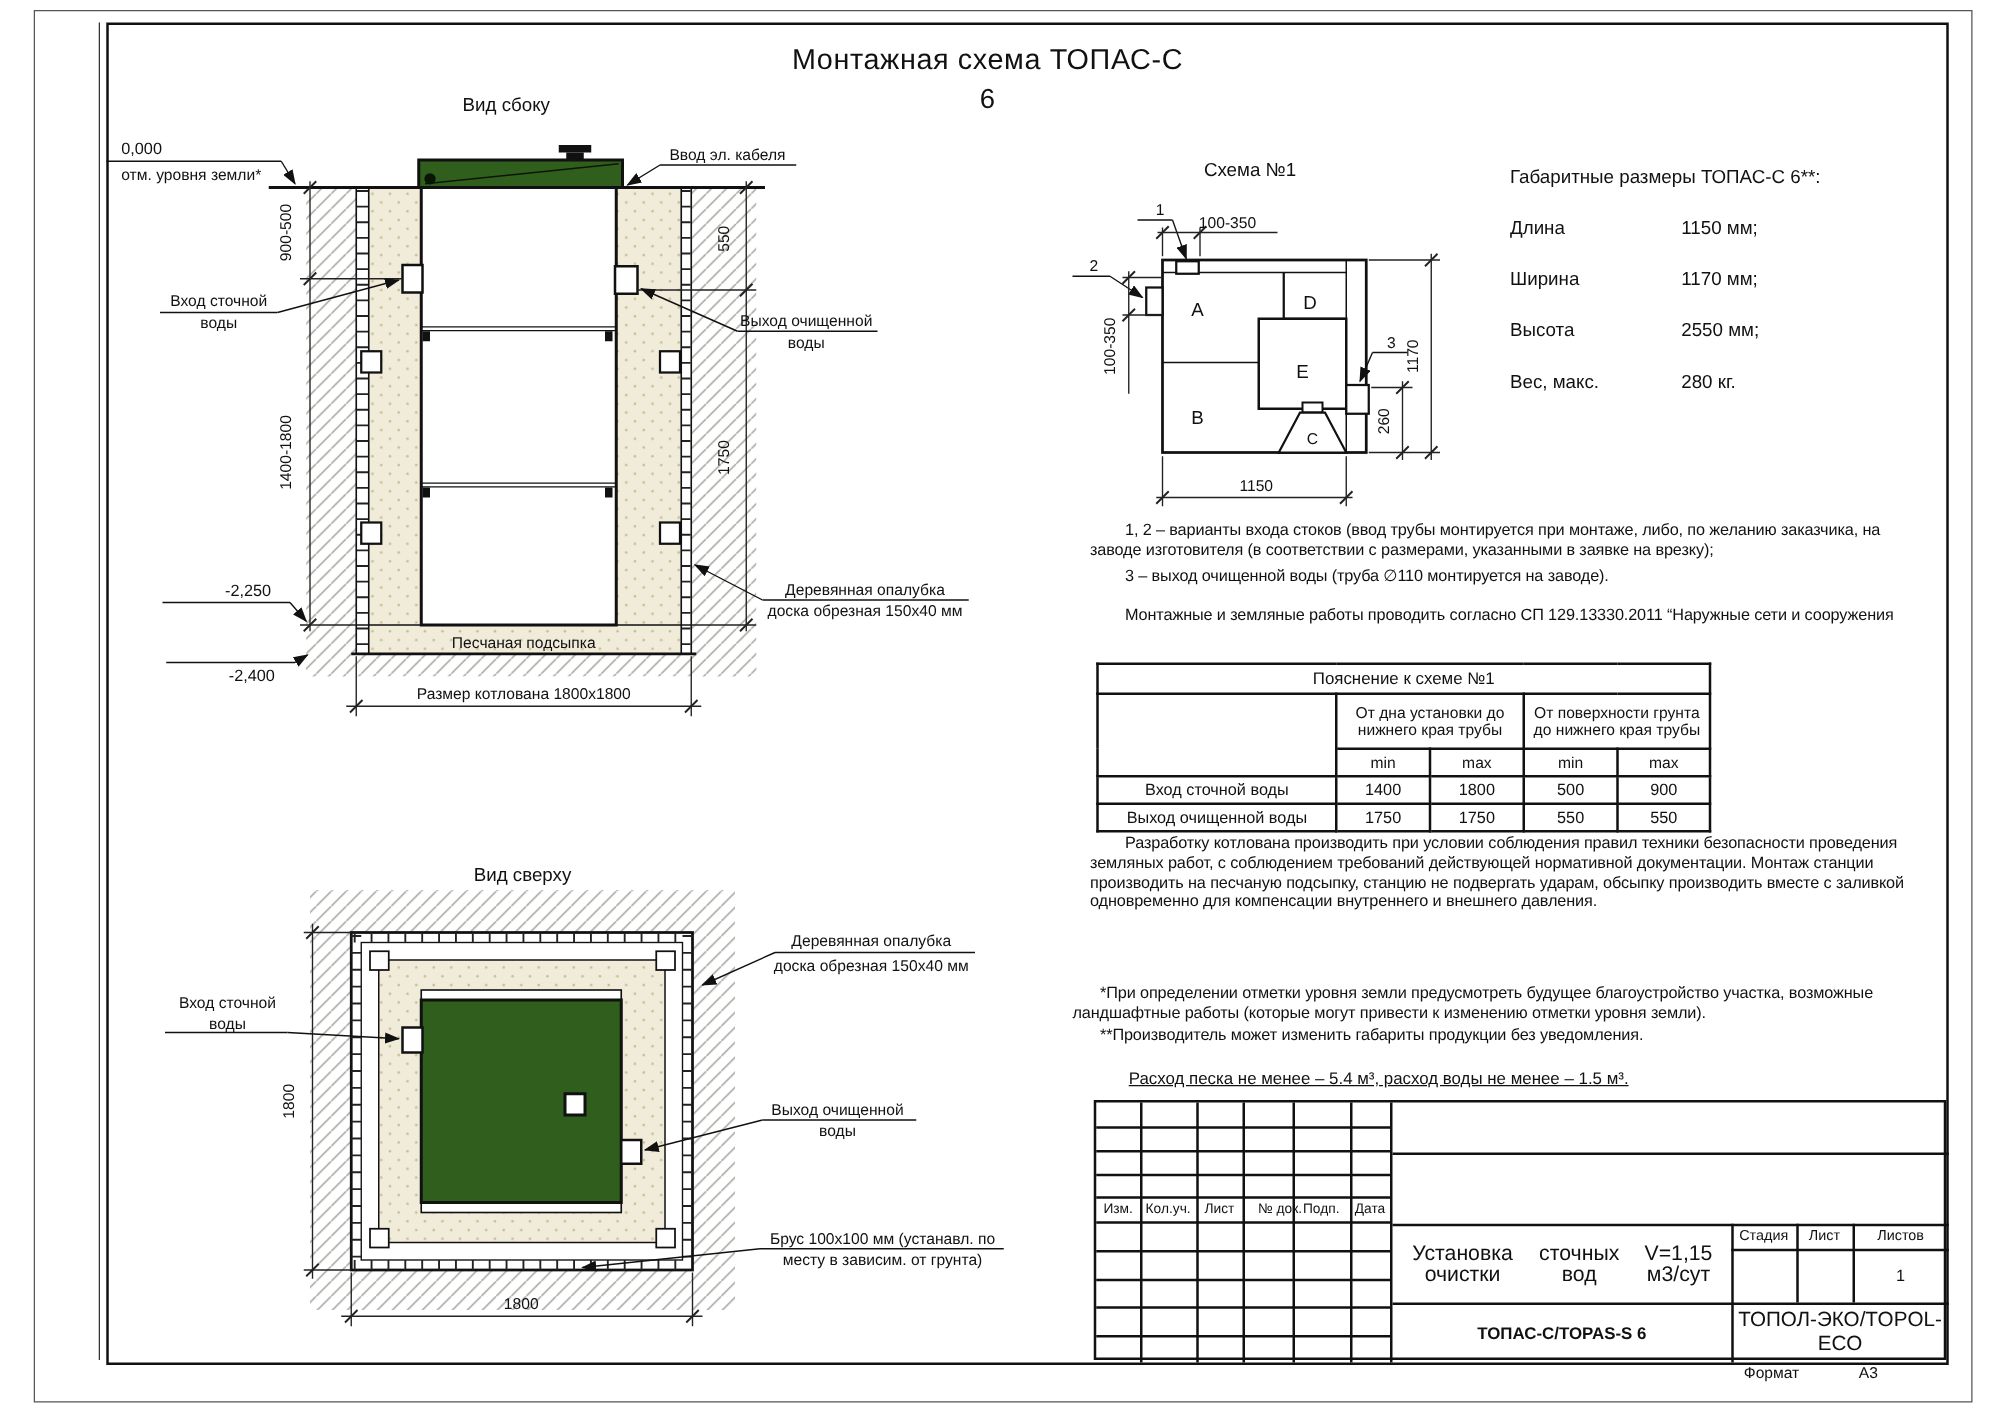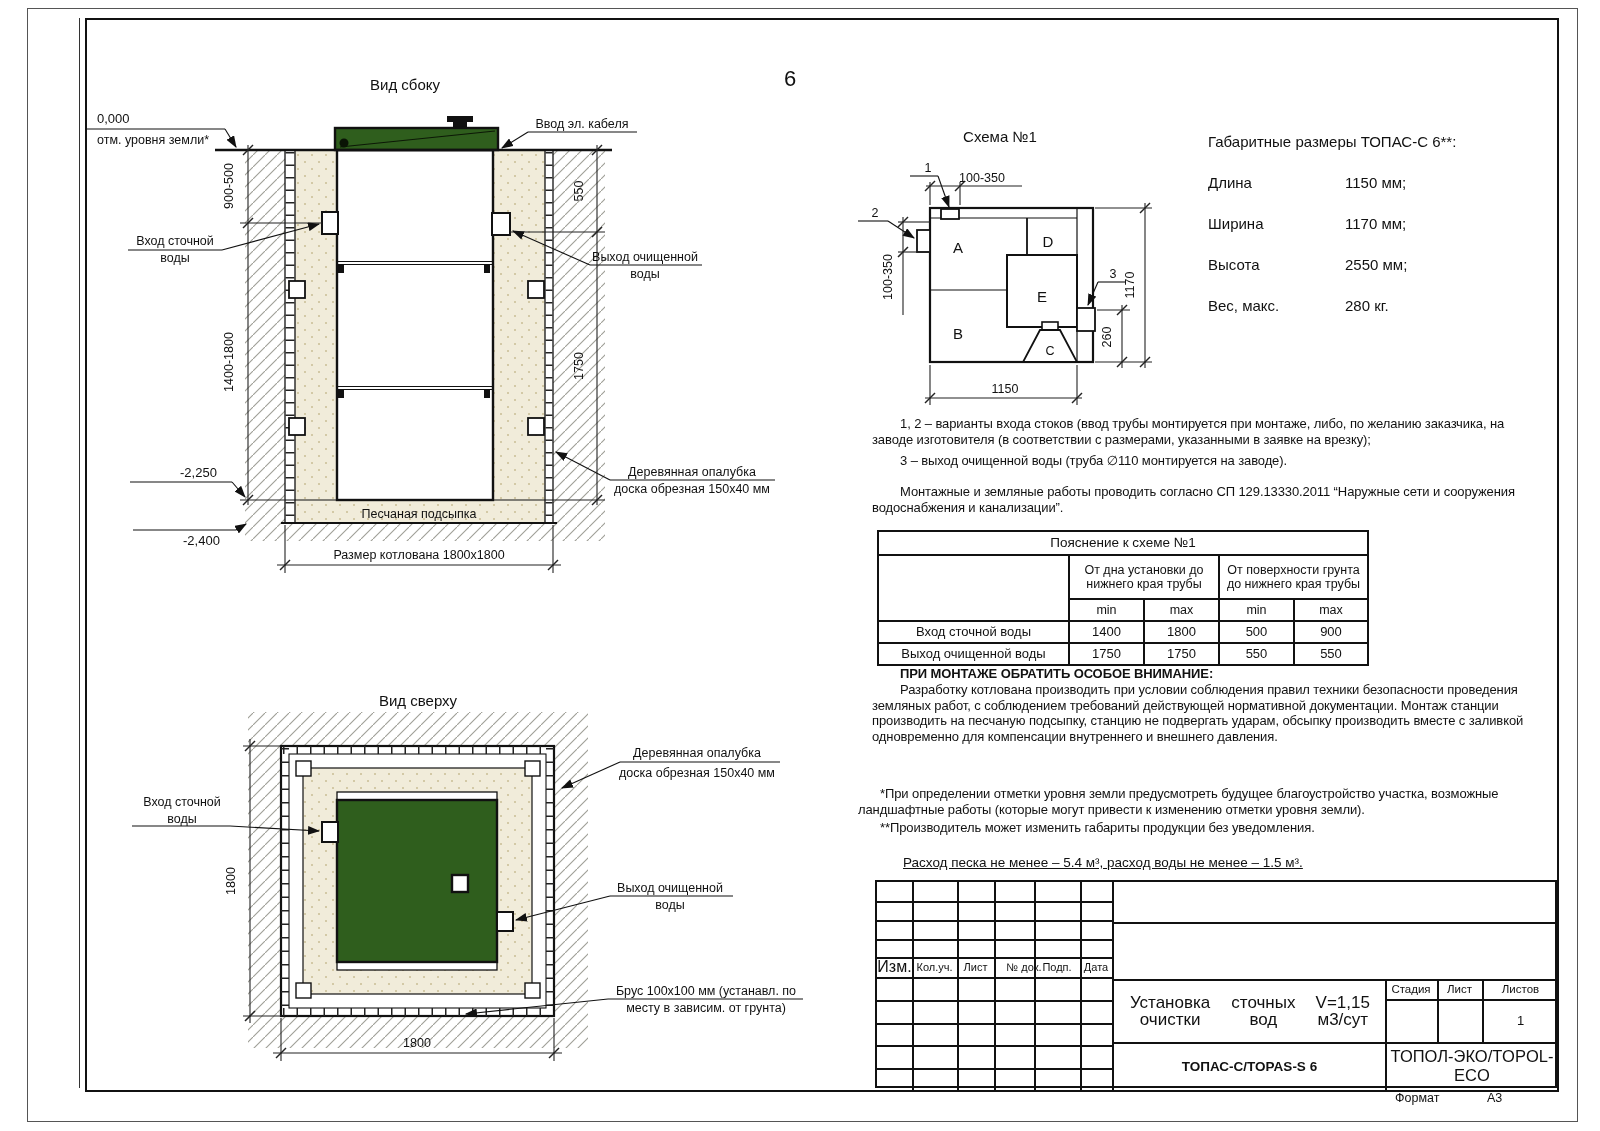--- a/index.html
+++ b/index.html
@@ -40,20 +40,21 @@
   svg .comp{font-size:15px;}
 </style>
 </head>
 <body>
 
 <div class="page">
   <div class="frame-outer"></div>
   <div class="margin-line"></div>
   <div class="frame-inner"></div>
 
+  <div class="main-title">Монтажная схема ТОПАС-С</div>
   <div class="main-title2">6</div>
 
   <div class="view-title" style="left:325px;top:76px;">Вид сбоку</div>
 
   <svg class="abs" style="left:85px;top:95px;" width="700" height="485" viewBox="0 0 700 485">
     <defs>
       <pattern id="hatchS" width="12" height="12" patternUnits="userSpaceOnUse">
         <rect width="12" height="12" fill="#ffffff"></rect>
         <path d="M0,12 L12,0" stroke="#9e9e96" stroke-width="1.1"></path>
       </pattern>
@@ -332,21 +333,20 @@
         <span class="slabel">Вес, макс.</span>
         <span>280 кг.</span>
       </div>
   </div>
 
   <div class="abs" style="left:872px;top:416px;">
     <div class="tline ind">1, 2 – варианты входа  стоков (ввод трубы монтируется при монтаже, либо, по желанию заказчика, на</div>
     <div class="tline">заводе изготовителя (в соответствии с размерами, указанными в заявке на врезку);</div>
     <div class="tline ind gap5">3 – выход очищенной воды (труба ∅110 монтируется на заводе).</div>
     <div class="tline ind gap16">Монтажные и земляные работы проводить согласно СП 129.13330.2011 “Наружные сети и сооружения</div>
-    <div class="tline">водоснабжения и канализации”.</div>
   </div>
 
   <table class="exp-table">
     <colgroup>
         <col style="width:191px">
         <col style="width:75px">
         <col style="width:75px">
         <col style="width:75px">
         <col style="width:74px">
       </colgroup>
@@ -376,21 +376,20 @@
       <td class="t-row">Выход очищенной воды</td>
       <td class="t-row">1750</td>
       <td class="t-row">1750</td>
       <td class="t-row">550</td>
       <td class="t-row">550</td>
     </tr>
   </tbody>
     </table>
 
   <div class="abs" style="left:872px;top:666px;">
-    <div class="tline ind" style="font-weight:bold;">ПРИ МОНТАЖЕ ОБРАТИТЬ ОСОБОЕ ВНИМАНИЕ:</div>
     <div class="tline ind">Разработку котлована производить при условии соблюдения правил техники безопасности проведения</div>
     <div class="tline">земляных работ, с соблюдением требований действующей нормативной документации. Монтаж станции</div>
     <div class="tline">производить на песчаную подсыпку, станцию не подвергать ударам, обсыпку производить вместе с заливкой</div>
     <div class="tline">одновременно для компенсации внутреннего и внешнего давления.</div>
   </div>
 
   <div class="abs" style="left:858px;top:786px;">
     <div class="tline ind2">*При определении отметки уровня земли предусмотреть будущее благоустройство участка, возможные</div>
     <div class="tline">ландшафтные работы (которые могут привести к изменению отметки уровня земли).</div>
     <div class="tline ind2" style="margin-top:2px;">**Производитель может изменить габариты продукции без уведомления.</div>
@@ -418,21 +417,21 @@
     <div class="hln" style="left:0;width:235px;top:186px;"></div>
 
     <div class="hln" style="left:237px;width:445px;top:40px;"></div>
     <div class="hln" style="left:237px;width:445px;top:97px;height:2px;"></div>
     <div class="hln" style="left:237px;width:445px;top:160px;height:2px;"></div>
     <div class="vln" style="left:508px;top:97px;height:111px;width:2px;"></div>
     <div class="vln" style="left:560px;top:97px;height:63px;"></div>
     <div class="vln" style="left:605px;top:97px;height:63px;"></div>
     <div class="hln" style="left:508px;width:174px;top:117px;"></div>
 
-    <div class="tb-txt" style="left:0;top:75px;width:35px;height:20px;font-size:16px;">Изм.</div>
+    <div class="tb-txt" style="left:0;top:75px;width:35px;height:20px;font-size:11px;">Изм.</div>
     <div class="tb-txt" style="left:35px;top:75px;width:45px;height:20px;font-size:11px;">Кол.уч.</div>
     <div class="tb-txt" style="left:80px;top:75px;width:37px;height:20px;font-size:11px;">Лист</div>
     <div class="tb-txt" style="left:117px;top:75px;width:60px;height:20px;font-size:11px;border-radius:10px;">№ док.</div>
     <div class="tb-txt" style="left:157px;top:75px;width:46px;height:20px;font-size:11px;">Подп.</div>
     <div class="tb-txt" style="left:203px;top:75px;width:32px;height:20px;font-size:11px;">Дата</div>
 
     <div class="tb-txt" style="left:508px;top:97px;width:52px;height:20px;font-size:11.5px;">Стадия</div>
     <div class="tb-txt" style="left:560px;top:97px;width:45px;height:20px;font-size:11.5px;">Лист</div>
     <div class="tb-txt" style="left:605px;top:97px;width:77px;height:20px;font-size:11.5px;">Листов</div>
     <div class="tb-txt" style="left:605px;top:117px;width:77px;height:43px;font-size:13px;">1</div>

